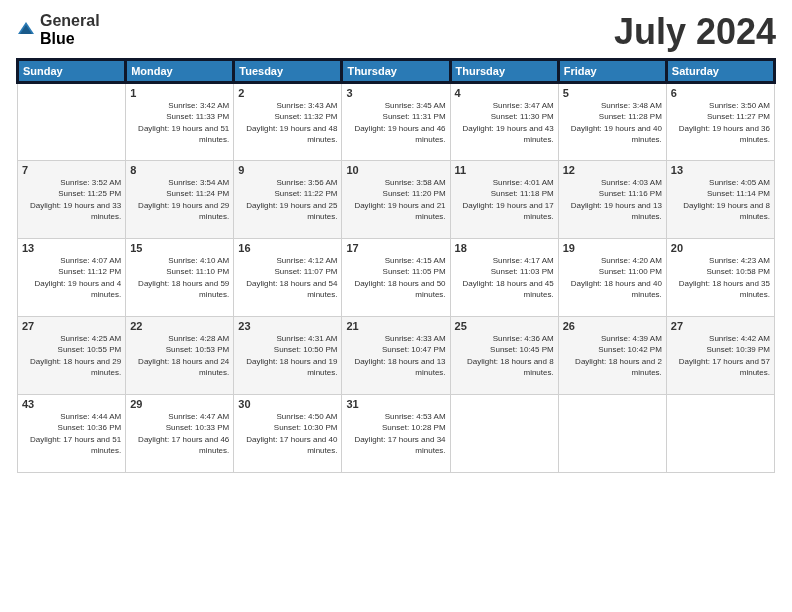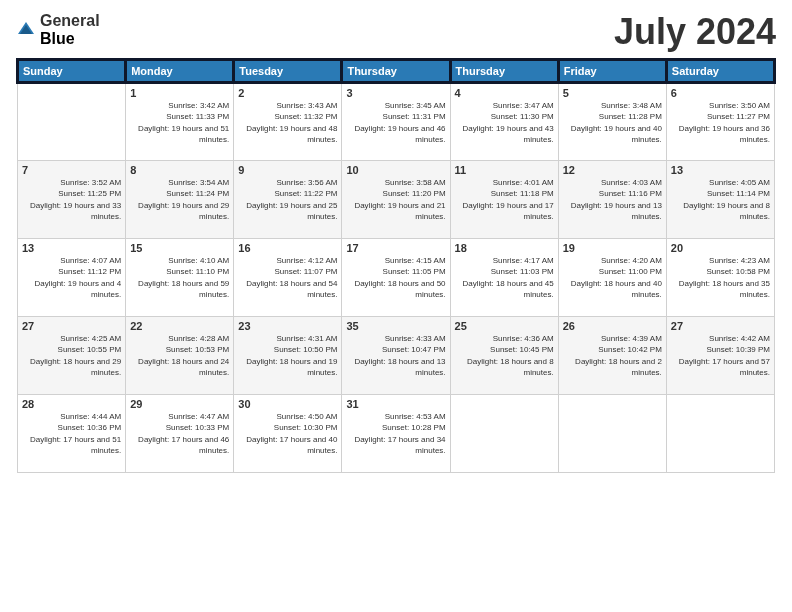--- a/index.html
+++ b/index.html
@@ -227,39 +227,39 @@
           </td>
           <td>
             <span class="day-number">22</span>
             <div class="day-info">Sunrise: 4:28 AM<br>Sunset: 10:53 PM<br>Daylight: 18 hours and 24 minutes.</div>
           </td>
           <td>
             <span class="day-number">23</span>
             <div class="day-info">Sunrise: 4:31 AM<br>Sunset: 10:50 PM<br>Daylight: 18 hours and 19 minutes.</div>
           </td>
           <td>
-            <span class="day-number">35</span>
+            <span class="day-number">21</span>
             <div class="day-info">Sunrise: 4:33 AM<br>Sunset: 10:47 PM<br>Daylight: 18 hours and 13 minutes.</div>
           </td>
           <td>
             <span class="day-number">25</span>
             <div class="day-info">Sunrise: 4:36 AM<br>Sunset: 10:45 PM<br>Daylight: 18 hours and 8 minutes.</div>
           </td>
           <td>
             <span class="day-number">26</span>
             <div class="day-info">Sunrise: 4:39 AM<br>Sunset: 10:42 PM<br>Daylight: 18 hours and 2 minutes.</div>
           </td>
           <td>
             <span class="day-number">27</span>
             <div class="day-info">Sunrise: 4:42 AM<br>Sunset: 10:39 PM<br>Daylight: 17 hours and 57 minutes.</div>
           </td>
         </tr>
         <tr>
           <td>
-            <span class="day-number">28</span>
+            <span class="day-number">43</span>
             <div class="day-info">Sunrise: 4:44 AM<br>Sunset: 10:36 PM<br>Daylight: 17 hours and 51 minutes.</div>
           </td>
           <td>
             <span class="day-number">29</span>
             <div class="day-info">Sunrise: 4:47 AM<br>Sunset: 10:33 PM<br>Daylight: 17 hours and 46 minutes.</div>
           </td>
           <td>
             <span class="day-number">30</span>
             <div class="day-info">Sunrise: 4:50 AM<br>Sunset: 10:30 PM<br>Daylight: 17 hours and 40 minutes.</div>
           </td>

